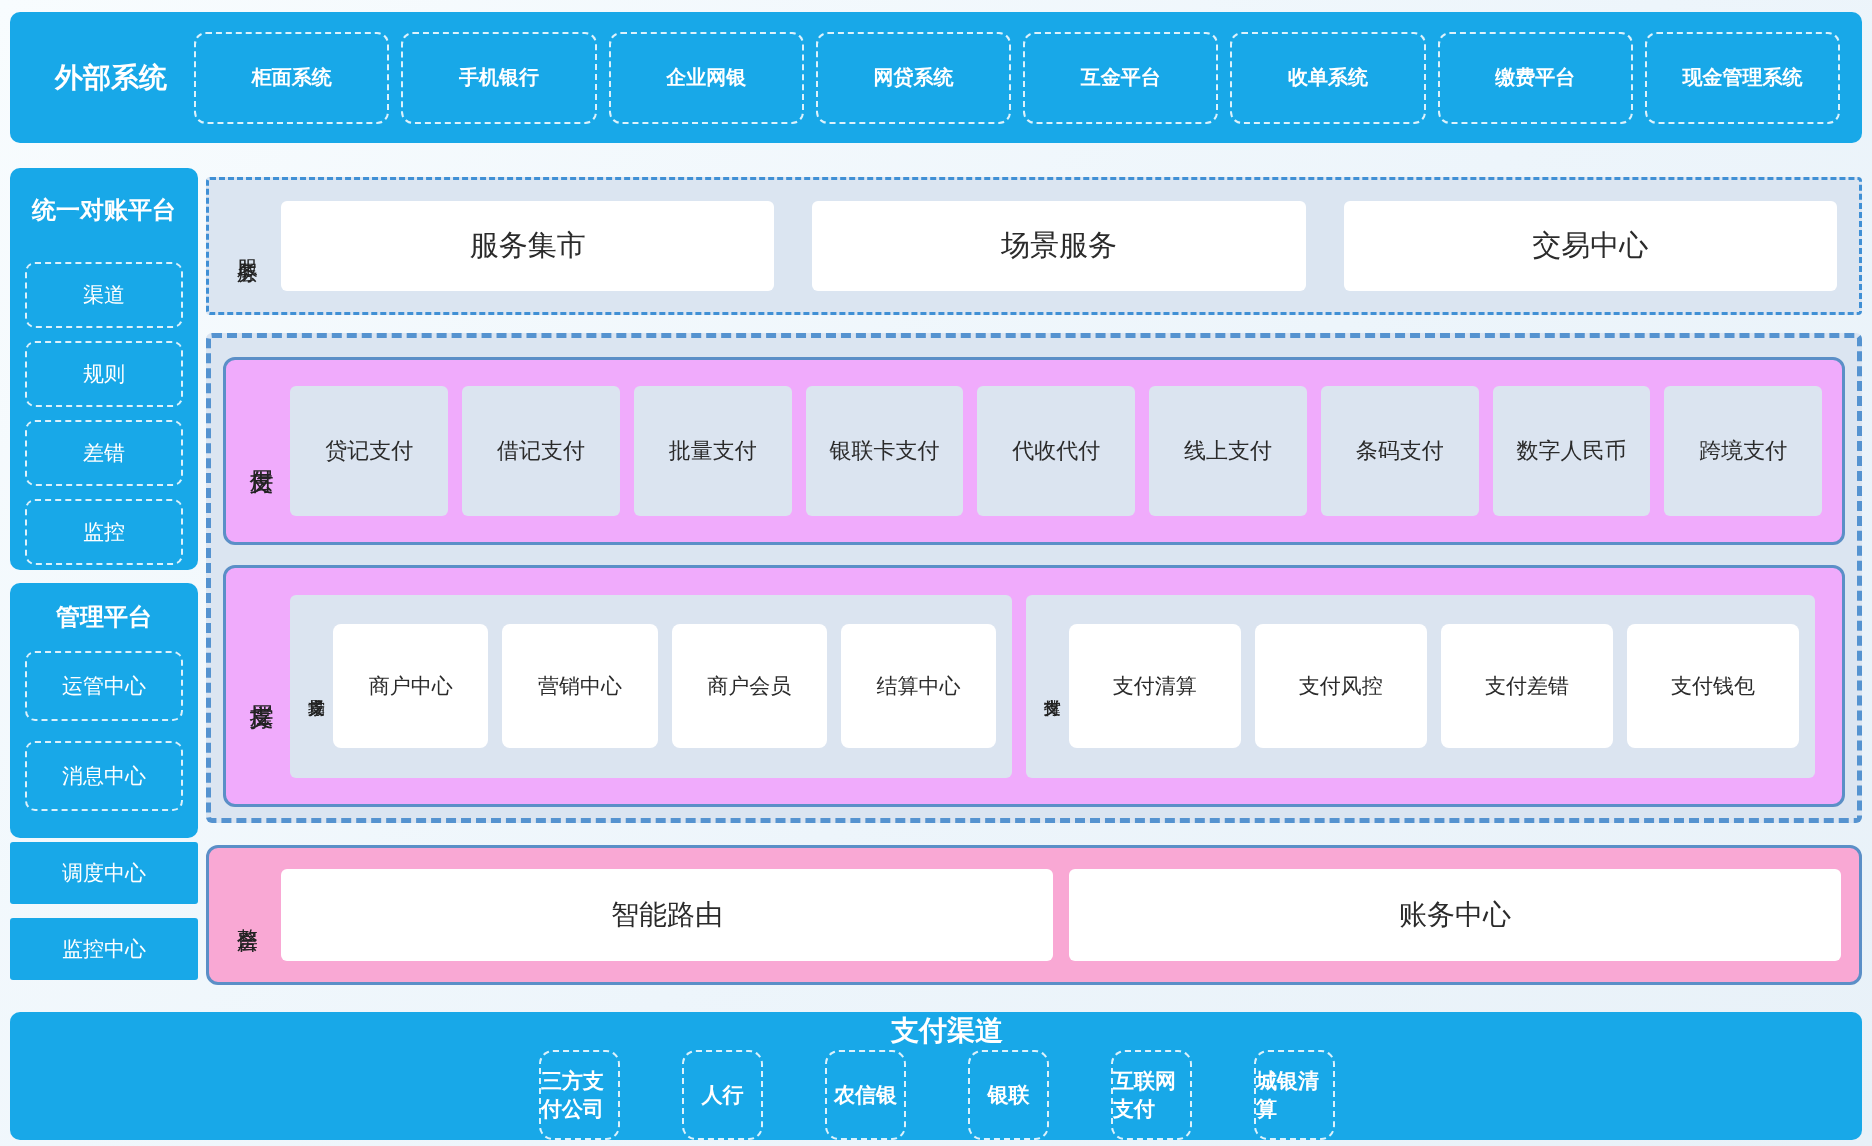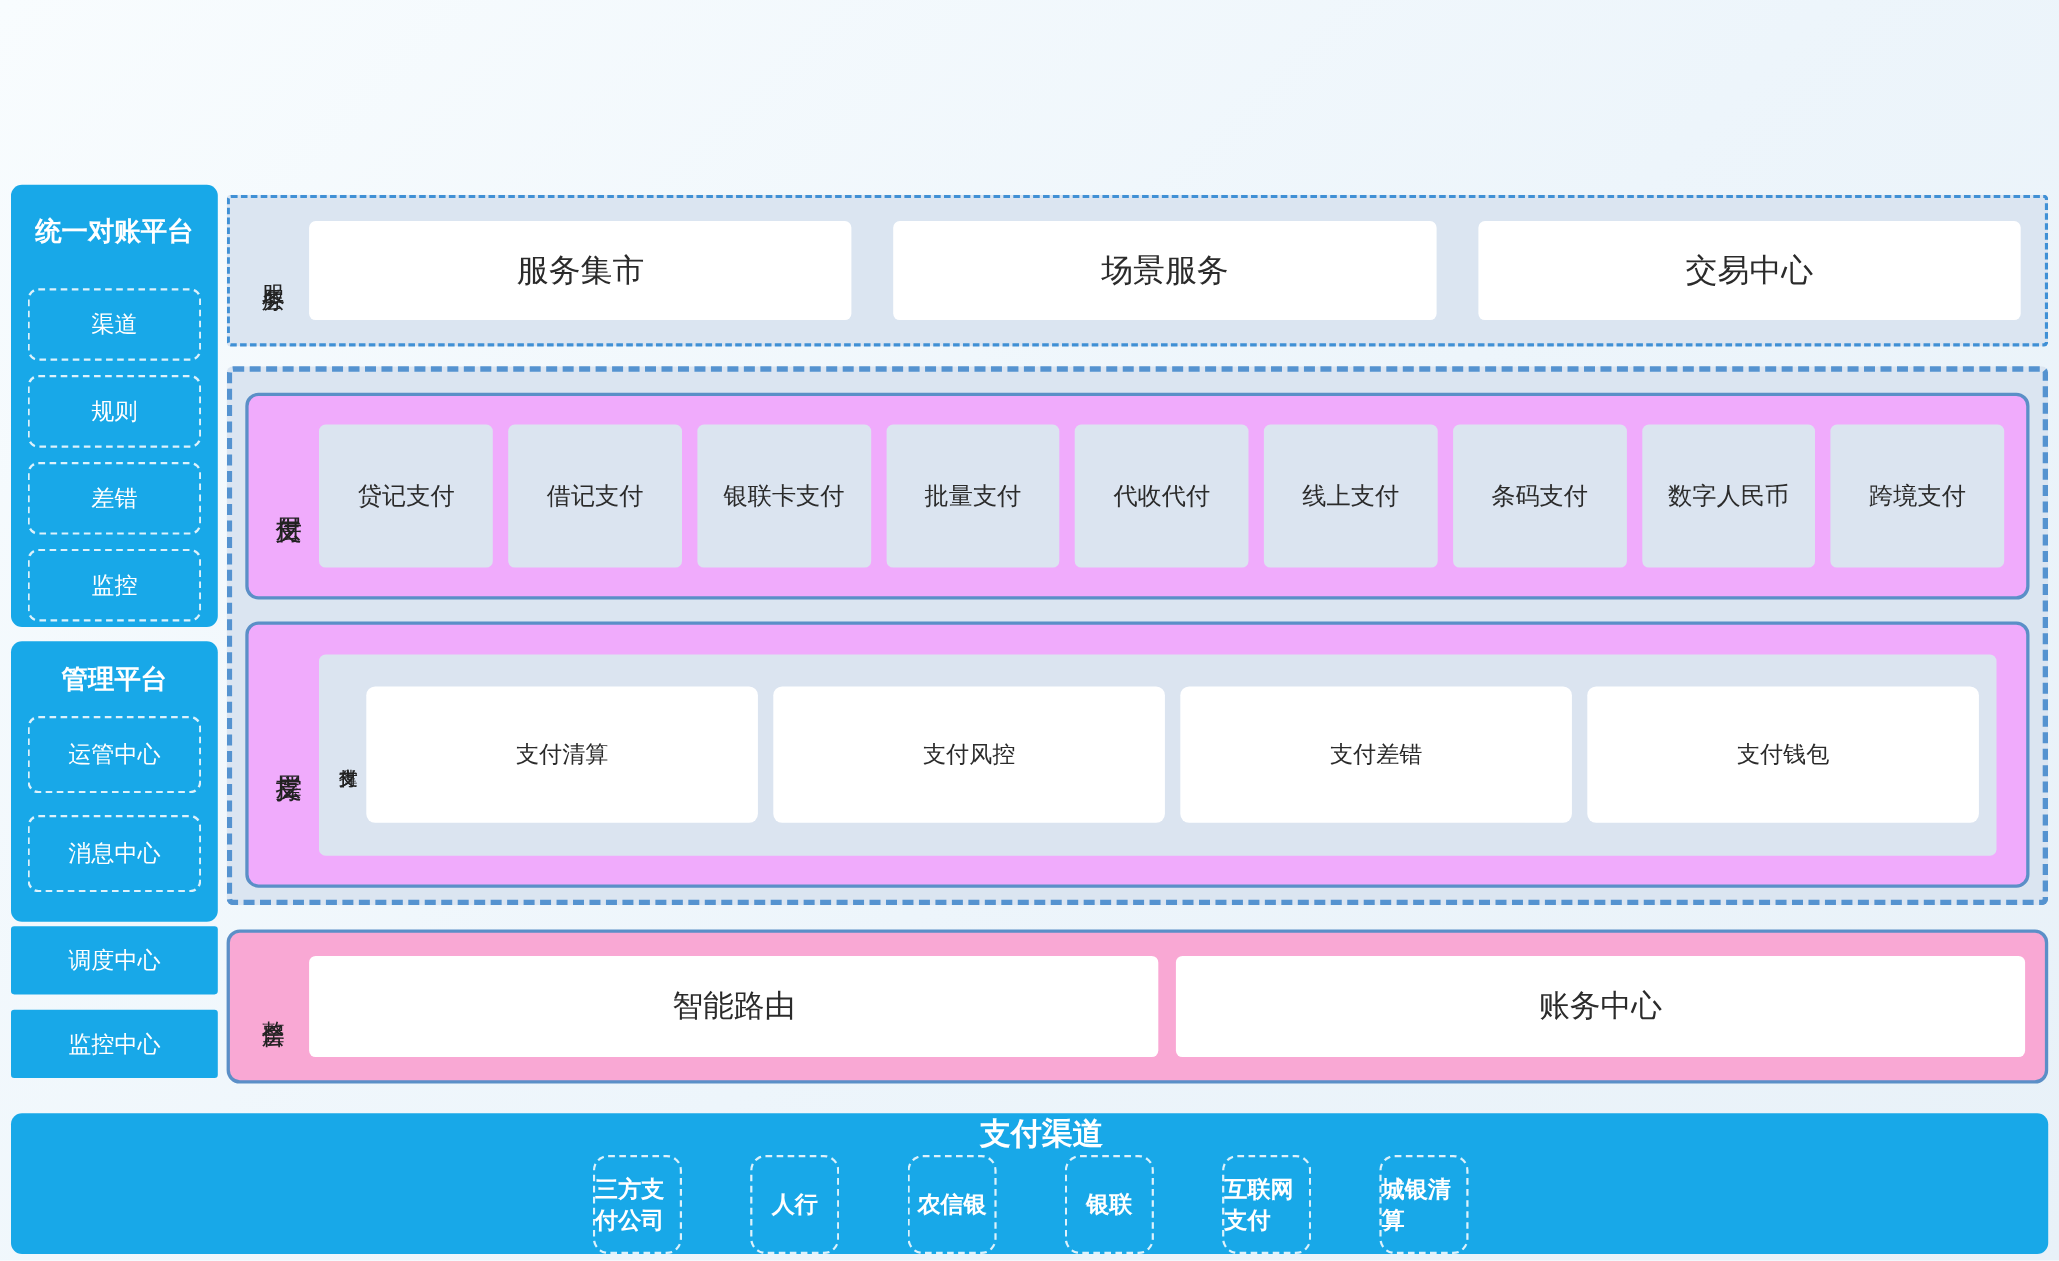--- a/index.html
+++ b/index.html
@@ -131,20 +131,33 @@
     flex:1;border:2px dashed rgba(255,255,255,.85);border-radius:14px;
     display:flex;align-items:center;justify-content:center;
     font-size:21px;font-weight:600;
   }
 </style>
 </head>
 <body>
 
 <div class="page">
 
+  <header class="topbar blue">
+    <div class="bar-title">外部系统</div>
+    <div class="bar-items">
+      <div class="bar-item">柜面系统</div>
+      <div class="bar-item">手机银行</div>
+      <div class="bar-item">企业网银</div>
+      <div class="bar-item">网贷系统</div>
+      <div class="bar-item">互金平台</div>
+      <div class="bar-item">收单系统</div>
+      <div class="bar-item">缴费平台</div>
+      <div class="bar-item">现金管理系统</div>
+    </div>
+  </header>
 
   <aside class="side-panel panel-1 blue">
     <div class="side-title">统一对账平台</div>
     <div class="side-item">渠道</div>
     <div class="side-item">规则</div>
     <div class="side-item">差错</div>
     <div class="side-item">监控</div>
   </aside>
 
   <aside class="side-panel panel-2 blue">
@@ -165,34 +178,43 @@
     </div>
   </section>
 
   <section class="core-wrap">
 
     <div class="inner-box pay-box">
       <div class="inner-label">支付层</div>
       <div class="pay-items">
         <div class="pay-item">贷记支付</div>
         <div class="pay-item">借记支付</div>
+        <div class="pay-item">批量支付</div>
         <div class="pay-item">银联卡支付</div>
-        <div class="pay-item">批量支付</div>
         <div class="pay-item">代收代付</div>
         <div class="pay-item">线上支付</div>
         <div class="pay-item">条码支付</div>
         <div class="pay-item">数字人民币</div>
         <div class="pay-item">跨境支付</div>
       </div>
     </div>
 
     <div class="inner-box support-box">
       <div class="inner-label">支撑层</div>
       <div class="support-content">
 
+        <div class="support-group group-scene">
+          <div class="group-label">场景支撑</div>
+          <div class="group-items">
+            <div class="group-item">商户中心</div>
+            <div class="group-item">营销中心</div>
+            <div class="group-item">商户会员</div>
+            <div class="group-item">结算中心</div>
+          </div>
+        </div>
 
         <div class="support-group group-pay">
           <div class="group-label">支付支撑</div>
           <div class="group-items">
             <div class="group-item">支付清算</div>
             <div class="group-item">支付风控</div>
             <div class="group-item">支付差错</div>
             <div class="group-item">支付钱包</div>
           </div>
         </div>

